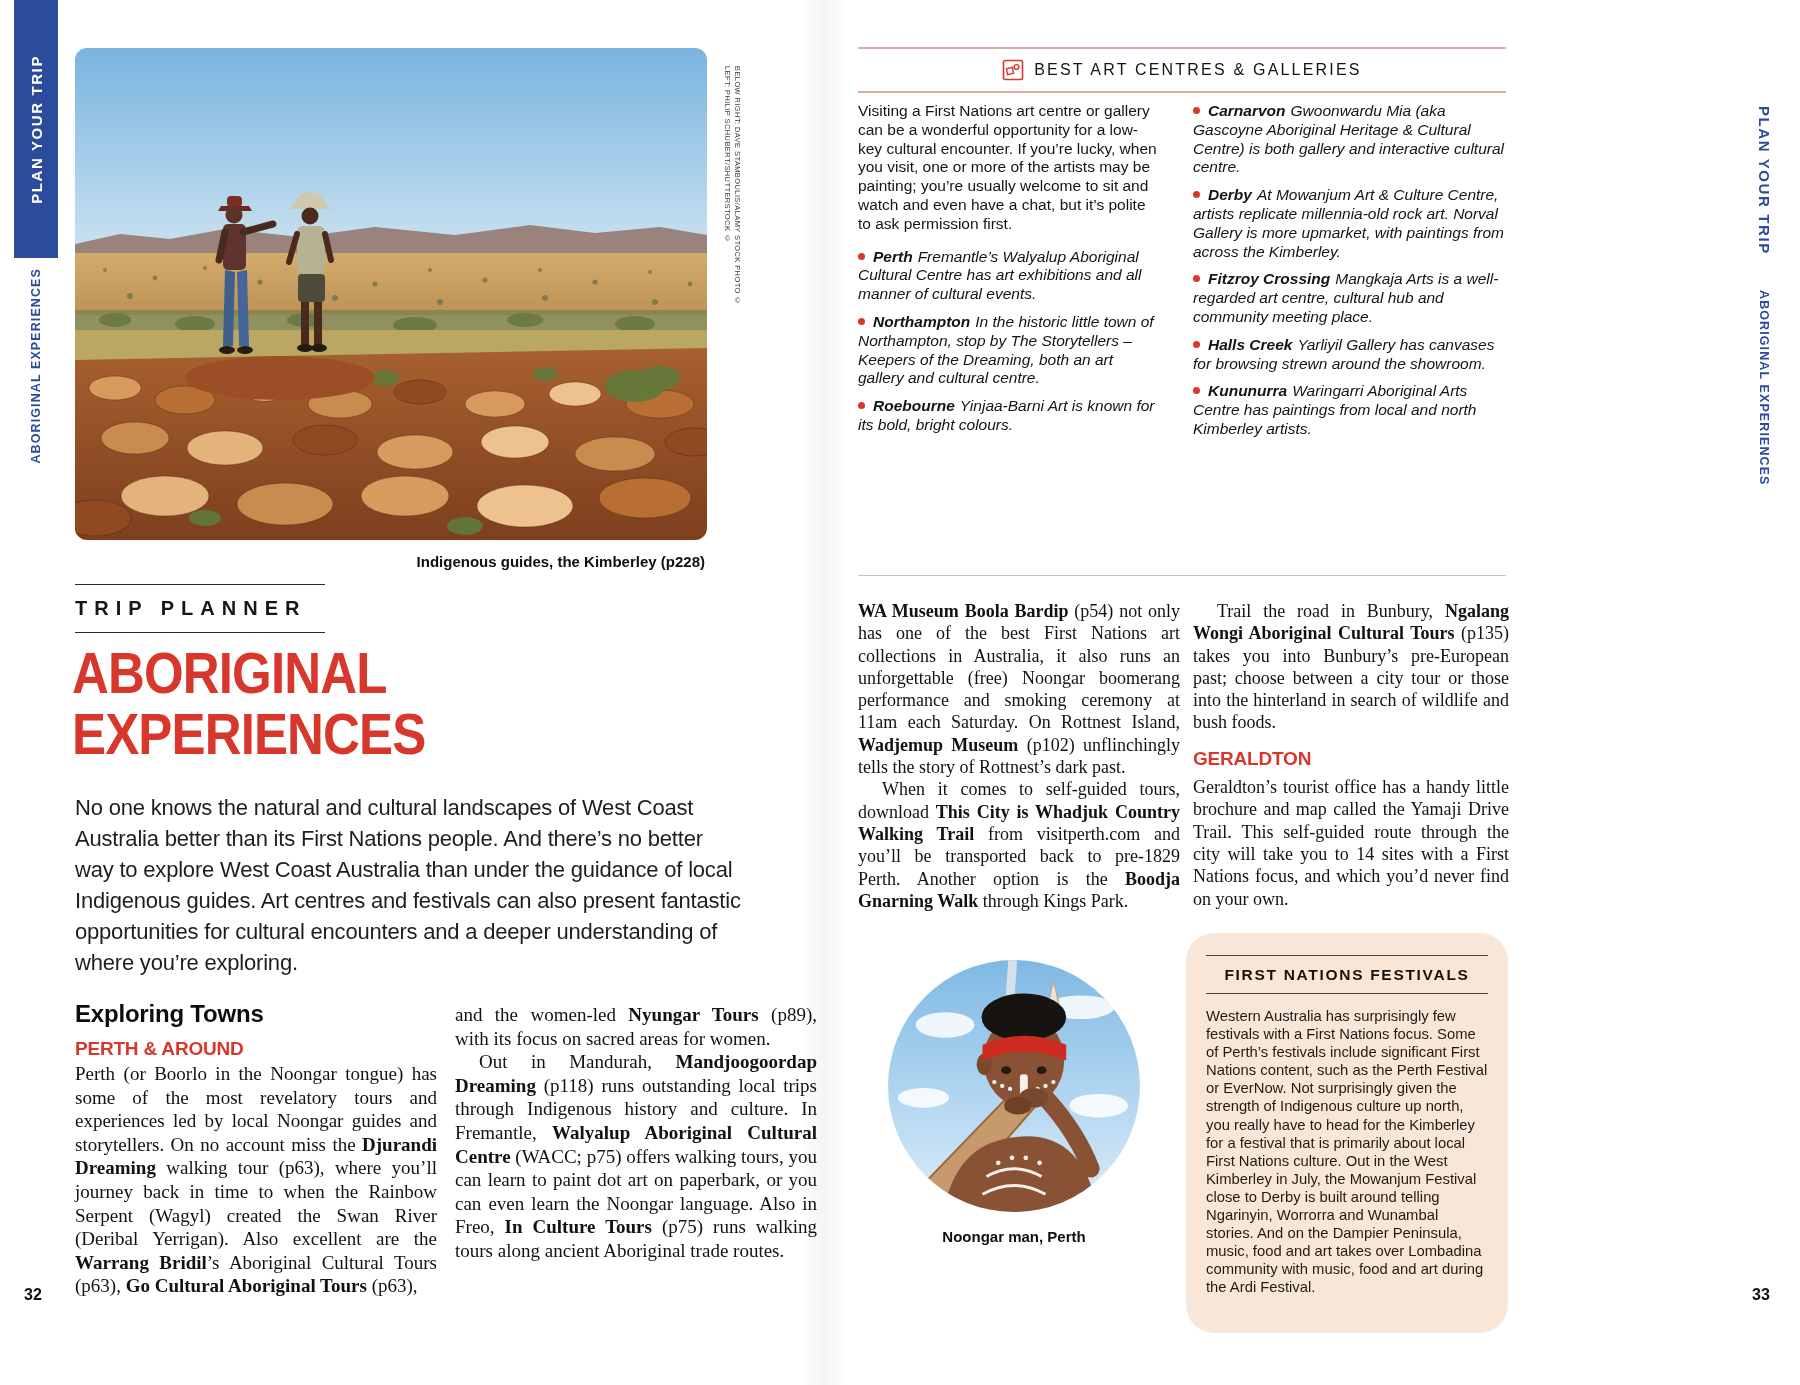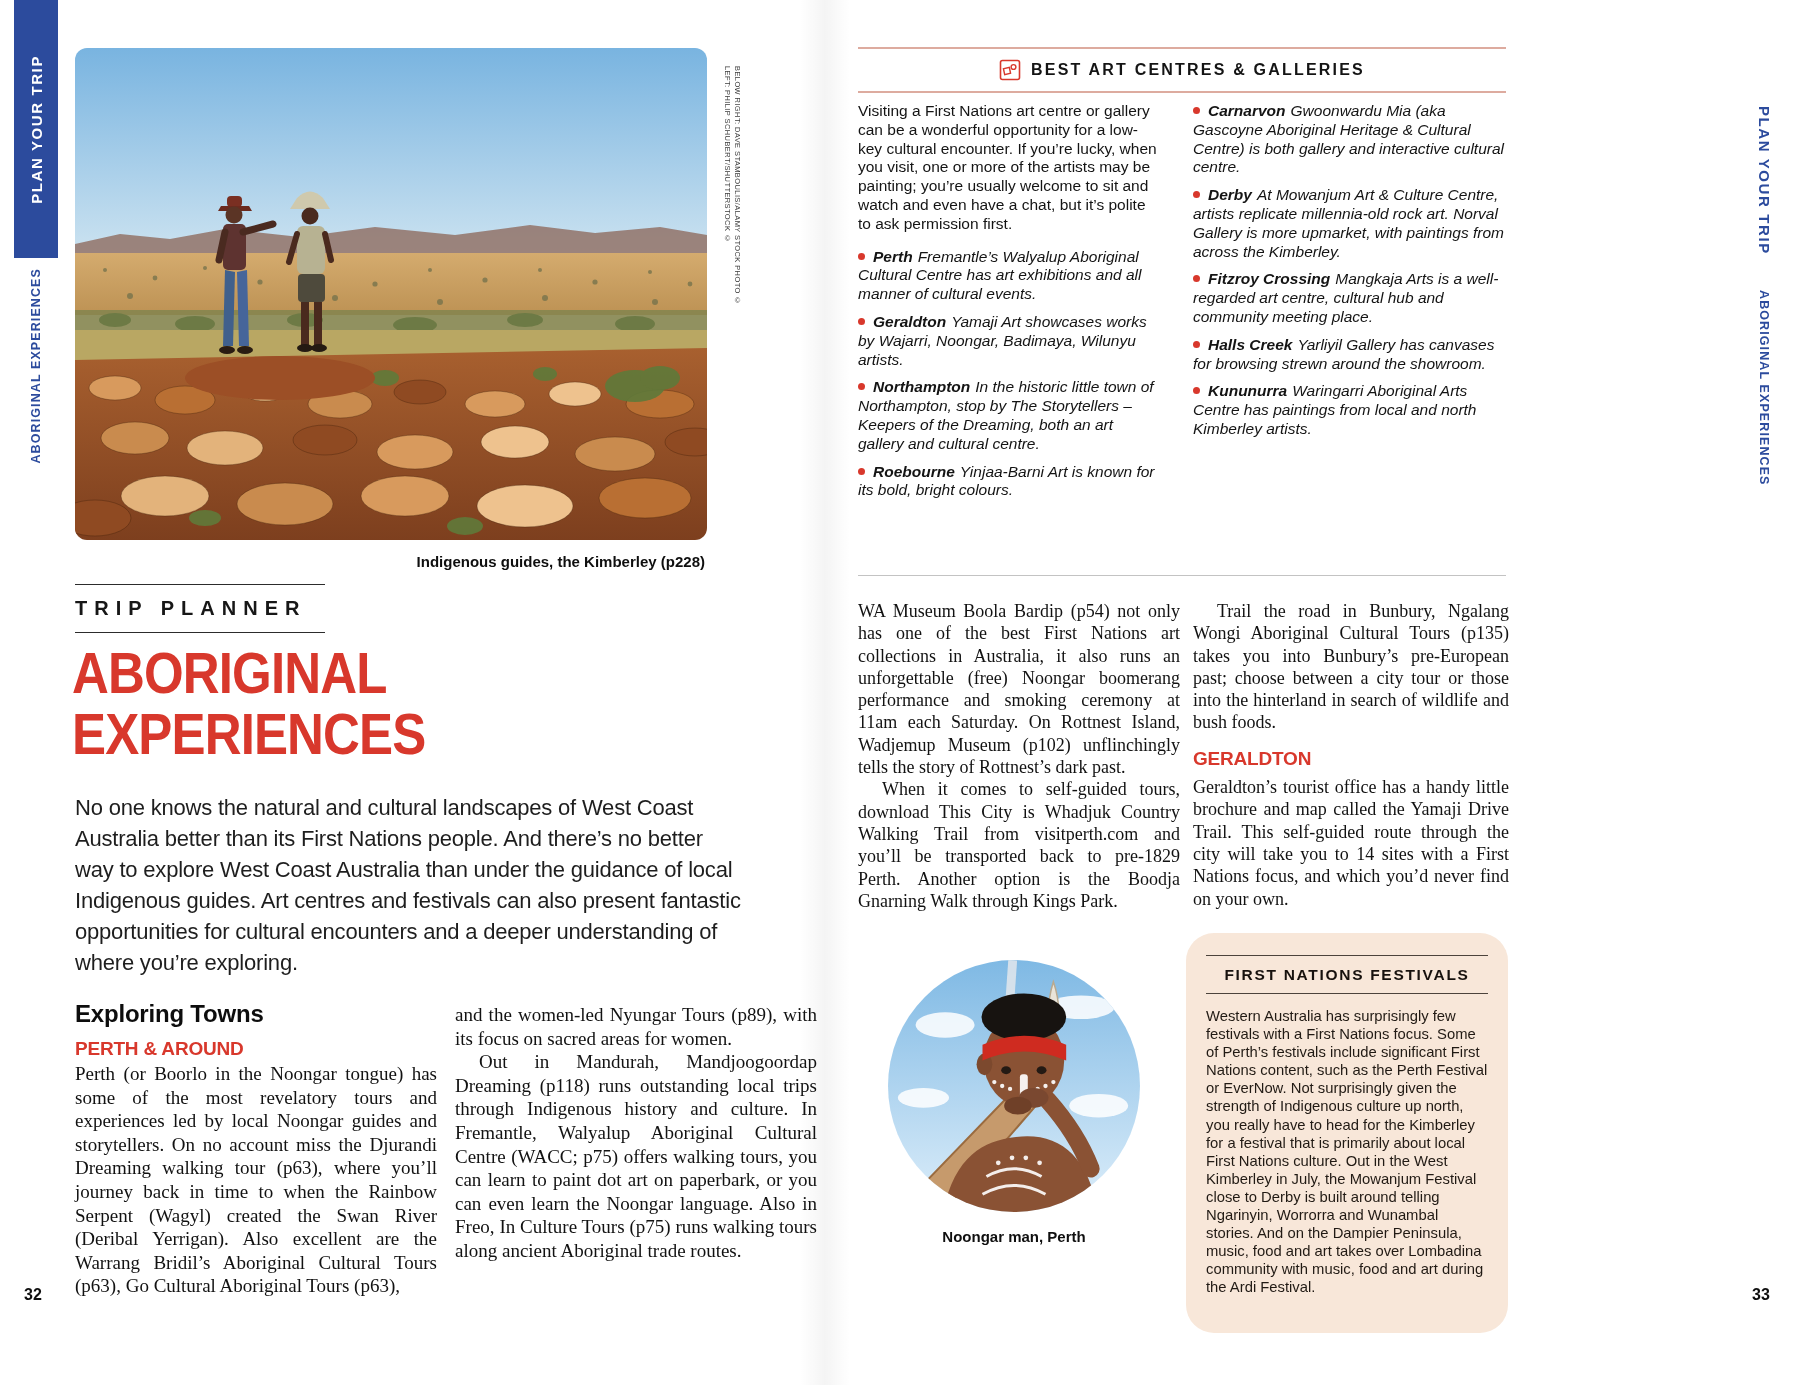--- a/index.html
+++ b/index.html
@@ -31,27 +31,27 @@
   .big-title{font-weight:700;font-size:58px;line-height:61px;letter-spacing:-1px;color:var(--red);
              transform:scaleX(.88);transform-origin:left top;white-space:nowrap;}
   .intro{font-size:22px;line-height:31px;letter-spacing:-.2px;color:#1e1e1e;}
   .h-exploring{font-size:24px;font-weight:700;color:#0d0d0d;letter-spacing:-.2px;}
   .h-red{font-size:19px;font-weight:700;color:var(--red);letter-spacing:-.2px;}
   .serifcol{font-family:"Liberation Serif","DejaVu Serif",serif;font-size:19px;line-height:23.6px;
             text-align:justify;color:#121212;}
   .serifcol.small{font-size:18px;line-height:22.3px;}
   .serifcol p{margin:0;}
   .serifcol p.ind{text-indent:24px;}
-  .serifcol strong{font-weight:400;}
+  .serifcol strong{font-weight:700;}
   .pagenum{font-size:16px;font-weight:700;color:#0e0e0e;}
 
   
   .ba-header{display:flex;align-items:center;justify-content:center;gap:10px;
              border-top:2px solid #ddab9f;border-bottom:2px solid #ddab9f;}
-  .ba-title{font-size:16px;font-weight:700;letter-spacing:2.2px;color:#141414;}
+  .ba-title{font-size:16px;font-weight:400;letter-spacing:2.2px;color:#141414;}
   .sansbody{font-size:15.5px;line-height:18.8px;color:#141414;}
   .bullets p{margin:0 0 9px 0;font-style:italic;}
   .bullets strong{margin-right:5px;}
   .dot{display:inline-block;width:7px;height:7px;border-radius:50%;background:var(--red);
        margin-right:8px;vertical-align:2px;}
   .hr-gray{border-top:1.25px solid #c3c3c3;}
 
   
   .fest-box{background:var(--boxbg);border-radius:28px;padding:22px 20px 0 20px;box-sizing:border-box;}
   .fest-rule{border-top:1.25px solid #4c433b;}
@@ -228,21 +228,20 @@
         <circle cx="14.5" cy="8" r="2.4" fill="none" stroke="#d8382c" stroke-width="1.4"></circle>
       </svg>
     </span>
     <span class="ba-title">BEST ART CENTRES &amp; GALLERIES</span>
   </div>
 
   <div class="abs sansbody" style="left:858px;top:102px;width:302px;">
     <div>Visiting a First Nations art centre or gallery can be a wonderful opportunity for a low-key cultural encounter. If you’re lucky, when you visit, one or more of the artists may be painting; you’re usually welcome to sit and watch and even have a chat, but it’s polite to ask permission first.</div>
     <div class="bullets" style="margin-top:14px;">
       <p><span class="dot"></span><strong>Perth</strong><span>Fremantle’s Walyalup Aboriginal Cultural Centre has art exhibitions and all manner of cultural events.</span></p>
-      <p><span class="dot"></span><strong>Geraldton</strong><span>Yamaji Art showcases works by Wajarri, Noongar, Badimaya, Wilunyu artists.</span></p>
       <p><span class="dot"></span><strong>Northampton</strong><span>In the historic little town of Northampton, stop by The Storytellers – Keepers of the Dreaming, both an art gallery and cultural centre.</span></p>
       <p><span class="dot"></span><strong>Roebourne</strong><span>Yinjaa-Barni Art is known for its bold, bright colours.</span></p>
     </div>
   </div>
 
   <div class="abs sansbody bullets" style="left:1193px;top:102px;width:313px;">
     <p><span class="dot"></span><strong>Carnarvon</strong><span>Gwoonwardu Mia (aka Gascoyne Aboriginal Heritage &amp; Cultural Centre) is both gallery and interactive cultural centre.</span></p>
     <p><span class="dot"></span><strong>Derby</strong><span>At Mowanjum Art &amp; Culture Centre, artists replicate millennia-old rock art. Norval Gallery is more upmarket, with paintings from across the Kimberley.</span></p>
     <p><span class="dot"></span><strong>Fitzroy Crossing</strong><span>Mangkaja Arts is a well-regarded art centre, cultural hub and community meeting place.</span></p>
     <p><span class="dot"></span><strong>Halls Creek</strong><span>Yarliyil Gallery has canvases for browsing strewn around the showroom.</span></p>

